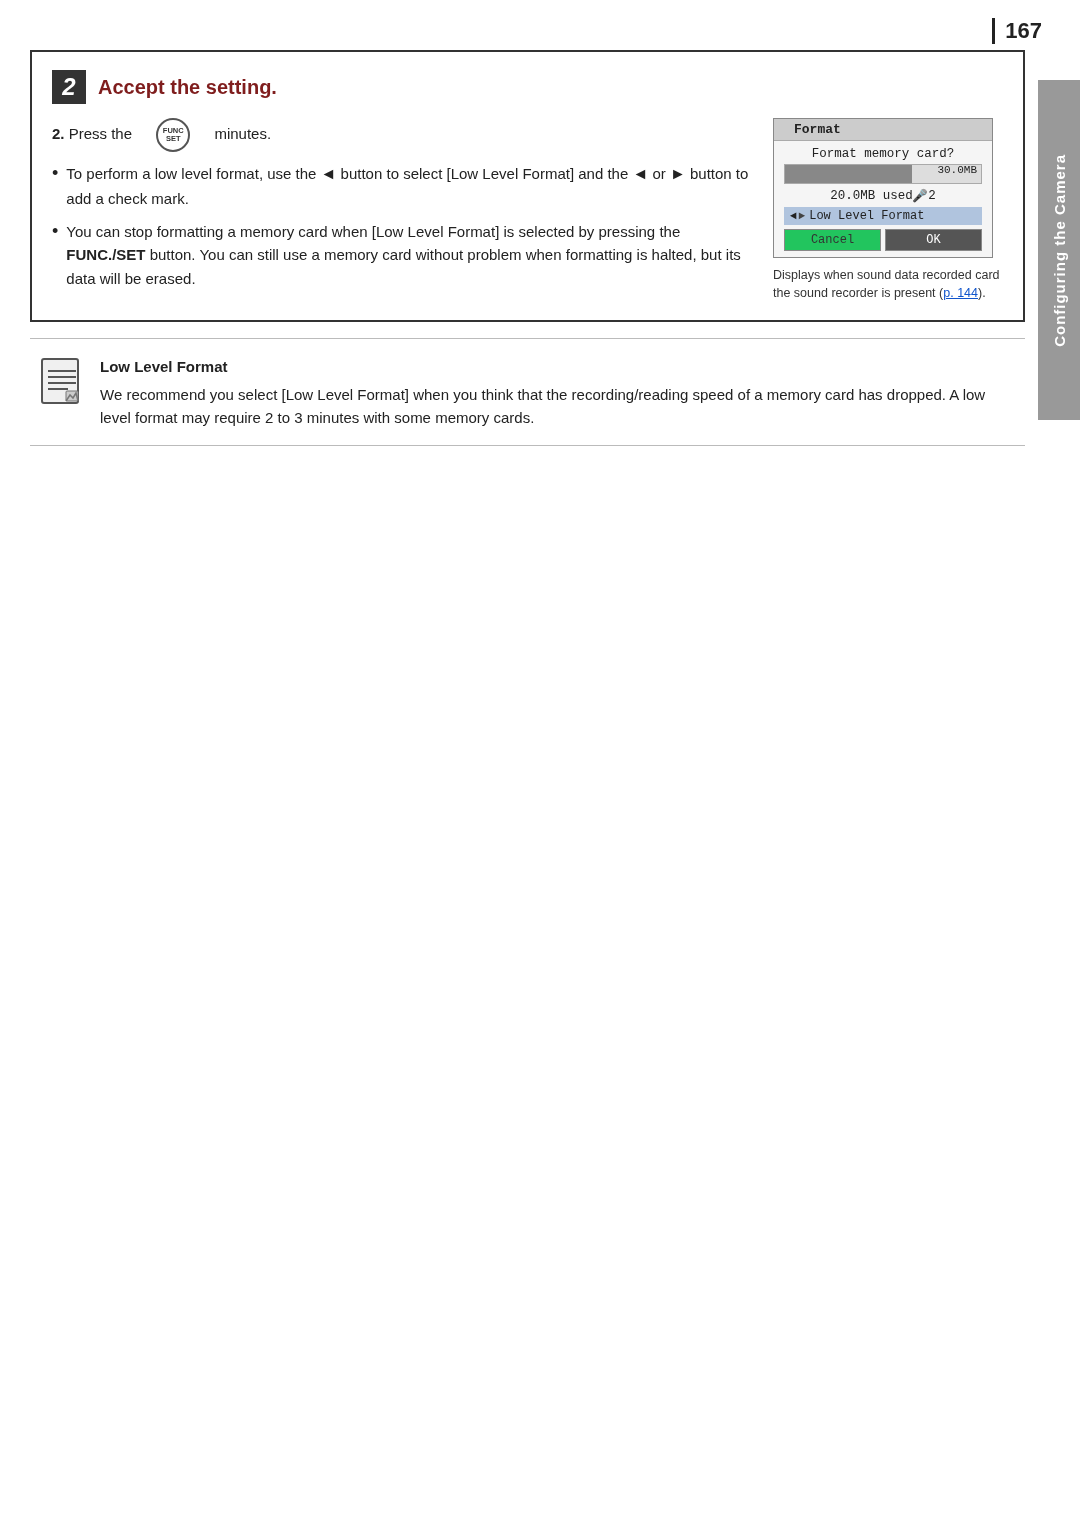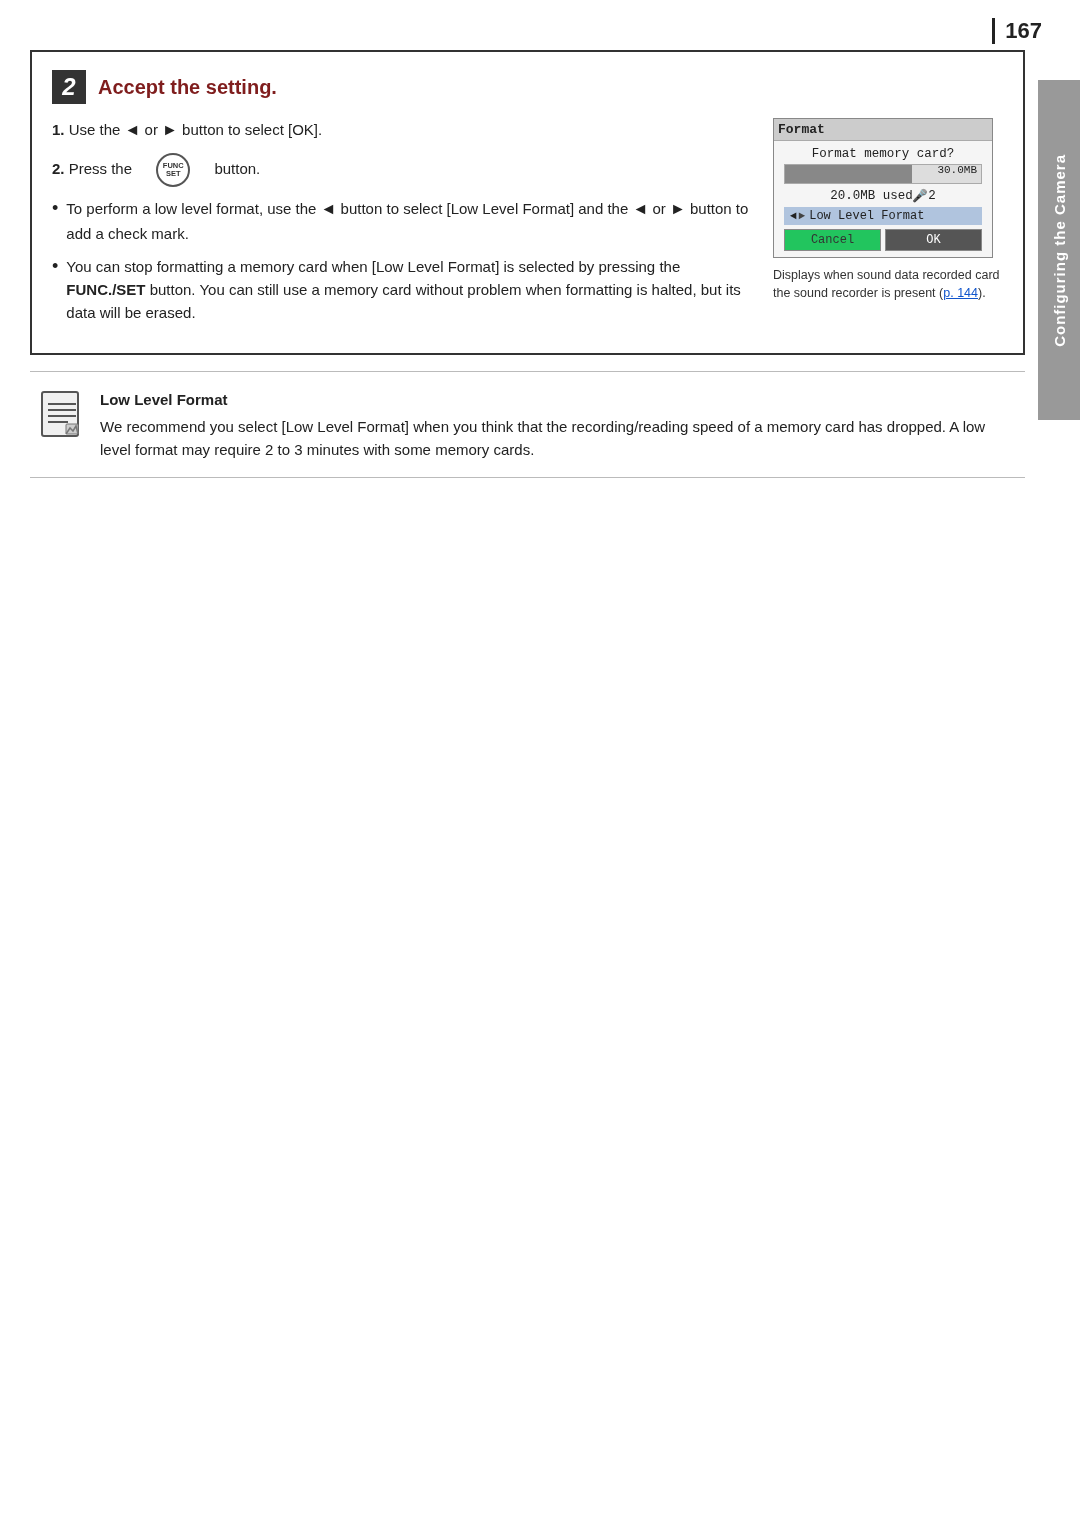--- a/index.html
+++ b/index.html
@@ -163,21 +163,21 @@
       border: 1.5px solid #888;
       background: #f5f5f5;
       font-family: 'Courier New', monospace;
       font-size: 12.5px;
       color: #222;
       padding: 0;
       width: 220px;
     }
     .screen-title-bar {
       background: #ccc;
-      padding: 3px 4px;
+      padding: 3px 20px;
       font-size: 13px;
       font-weight: bold;
       color: #222;
       border-bottom: 1px solid #aaa;
     }
     .screen-body {
       padding: 6px 10px 6px 10px;
     }
     .screen-row {
       display: flex;
@@ -295,36 +295,28 @@
 
     <div class="step-header">
       <div class="step-number">2</div>
       <div class="step-title">Accept the setting.</div>
     </div>
 
     <div class="step-body">
 
       <div class="step-left">
 
-        <div class="instruction">
-          <span class="num">1.</span>
-          <span>Use the </span>
-          <span class="arrow-left">◄</span>
-          <span> or </span>
-          <span class="arrow-right">►</span>
-          <span> button to select [OK].</span>
-        </div>
 
         <div class="instruction">
           <span class="num">2.</span>
           <span>Press the </span>
           <span class="func-btn">
             <span class="func-btn-inner">FUNC<br>SET</span>
           </span>
-          <span> button.</span>
+          <span> minutes.</span>
         </div>
 
         <div class="bullet-list">
 
           <div class="bullet-item">
             <span class="bullet-dot">•</span>
             <span>
               To perform a low level format, use the
               <span class="arrow-left">◄</span>
               button to select [Low Level Format] and the

